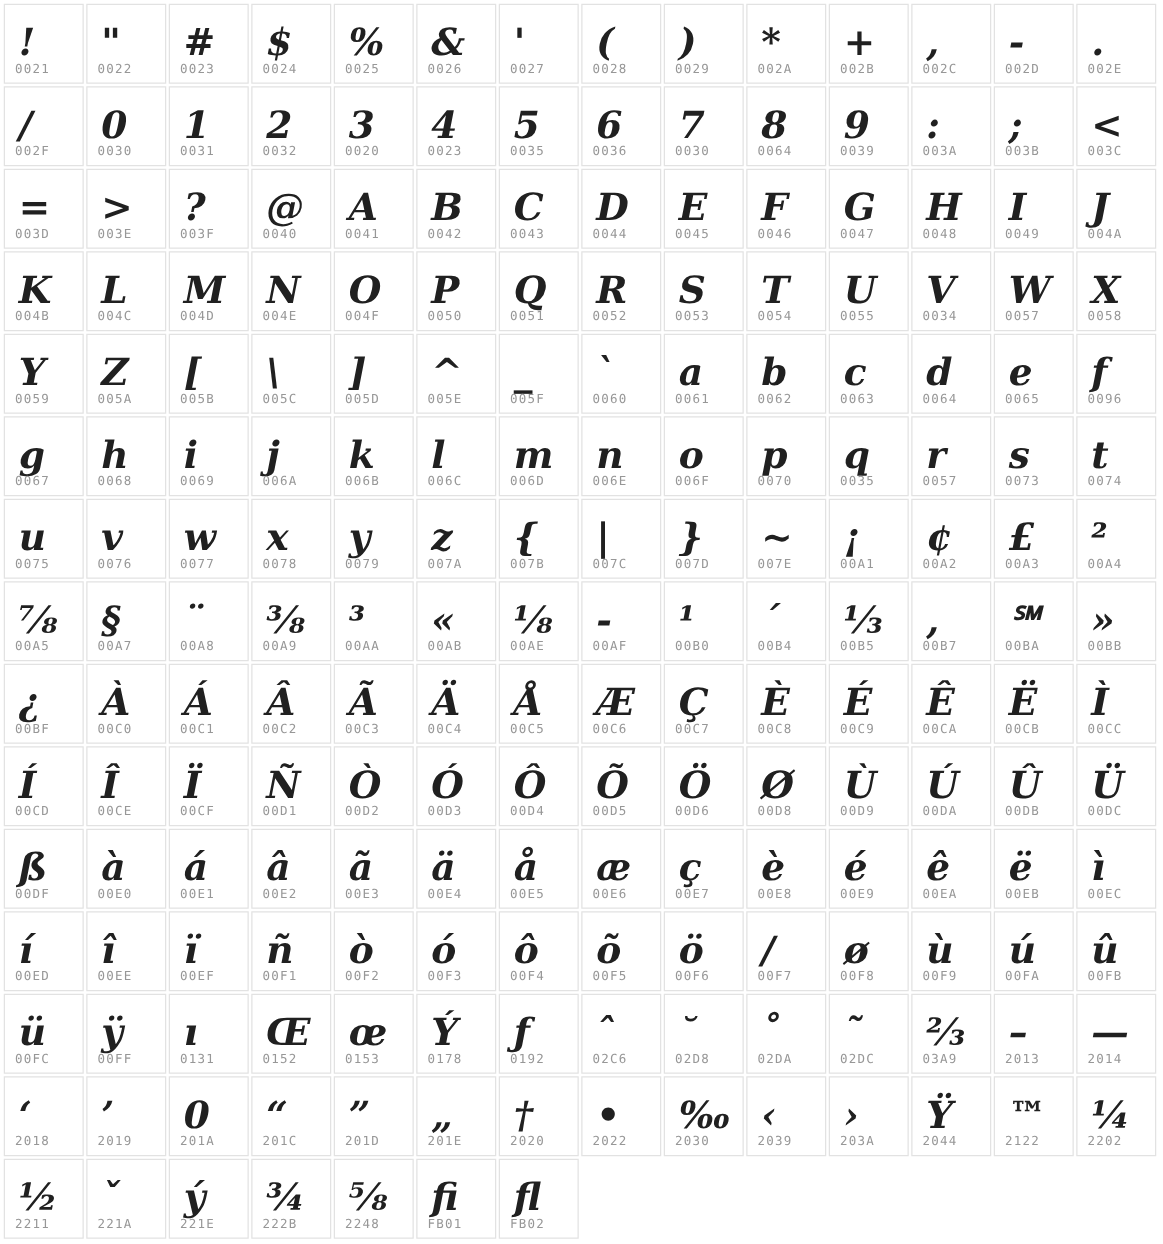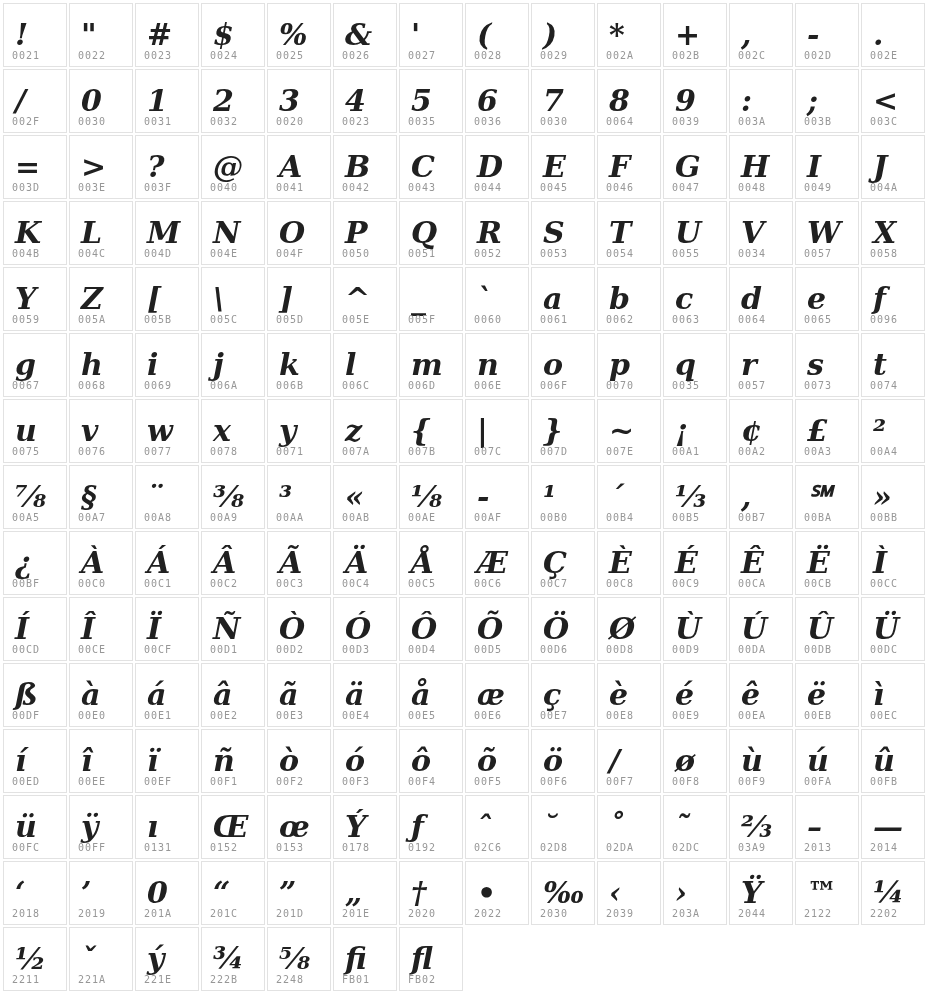--- a/index.html
+++ b/index.html
@@ -485,21 +485,21 @@
     <div class="code">0077</div>
   </div>
 
   <div class="cell">
     <div class="glyph">x</div>
     <div class="code">0078</div>
   </div>
 
   <div class="cell">
     <div class="glyph">y</div>
-    <div class="code">0071</div>
+    <div class="code">0079</div>
   </div>
 
   <div class="cell">
     <div class="glyph">z</div>
     <div class="code">007A</div>
   </div>
 
   <div class="cell">
     <div class="glyph">{</div>
     <div class="code">007B</div>

